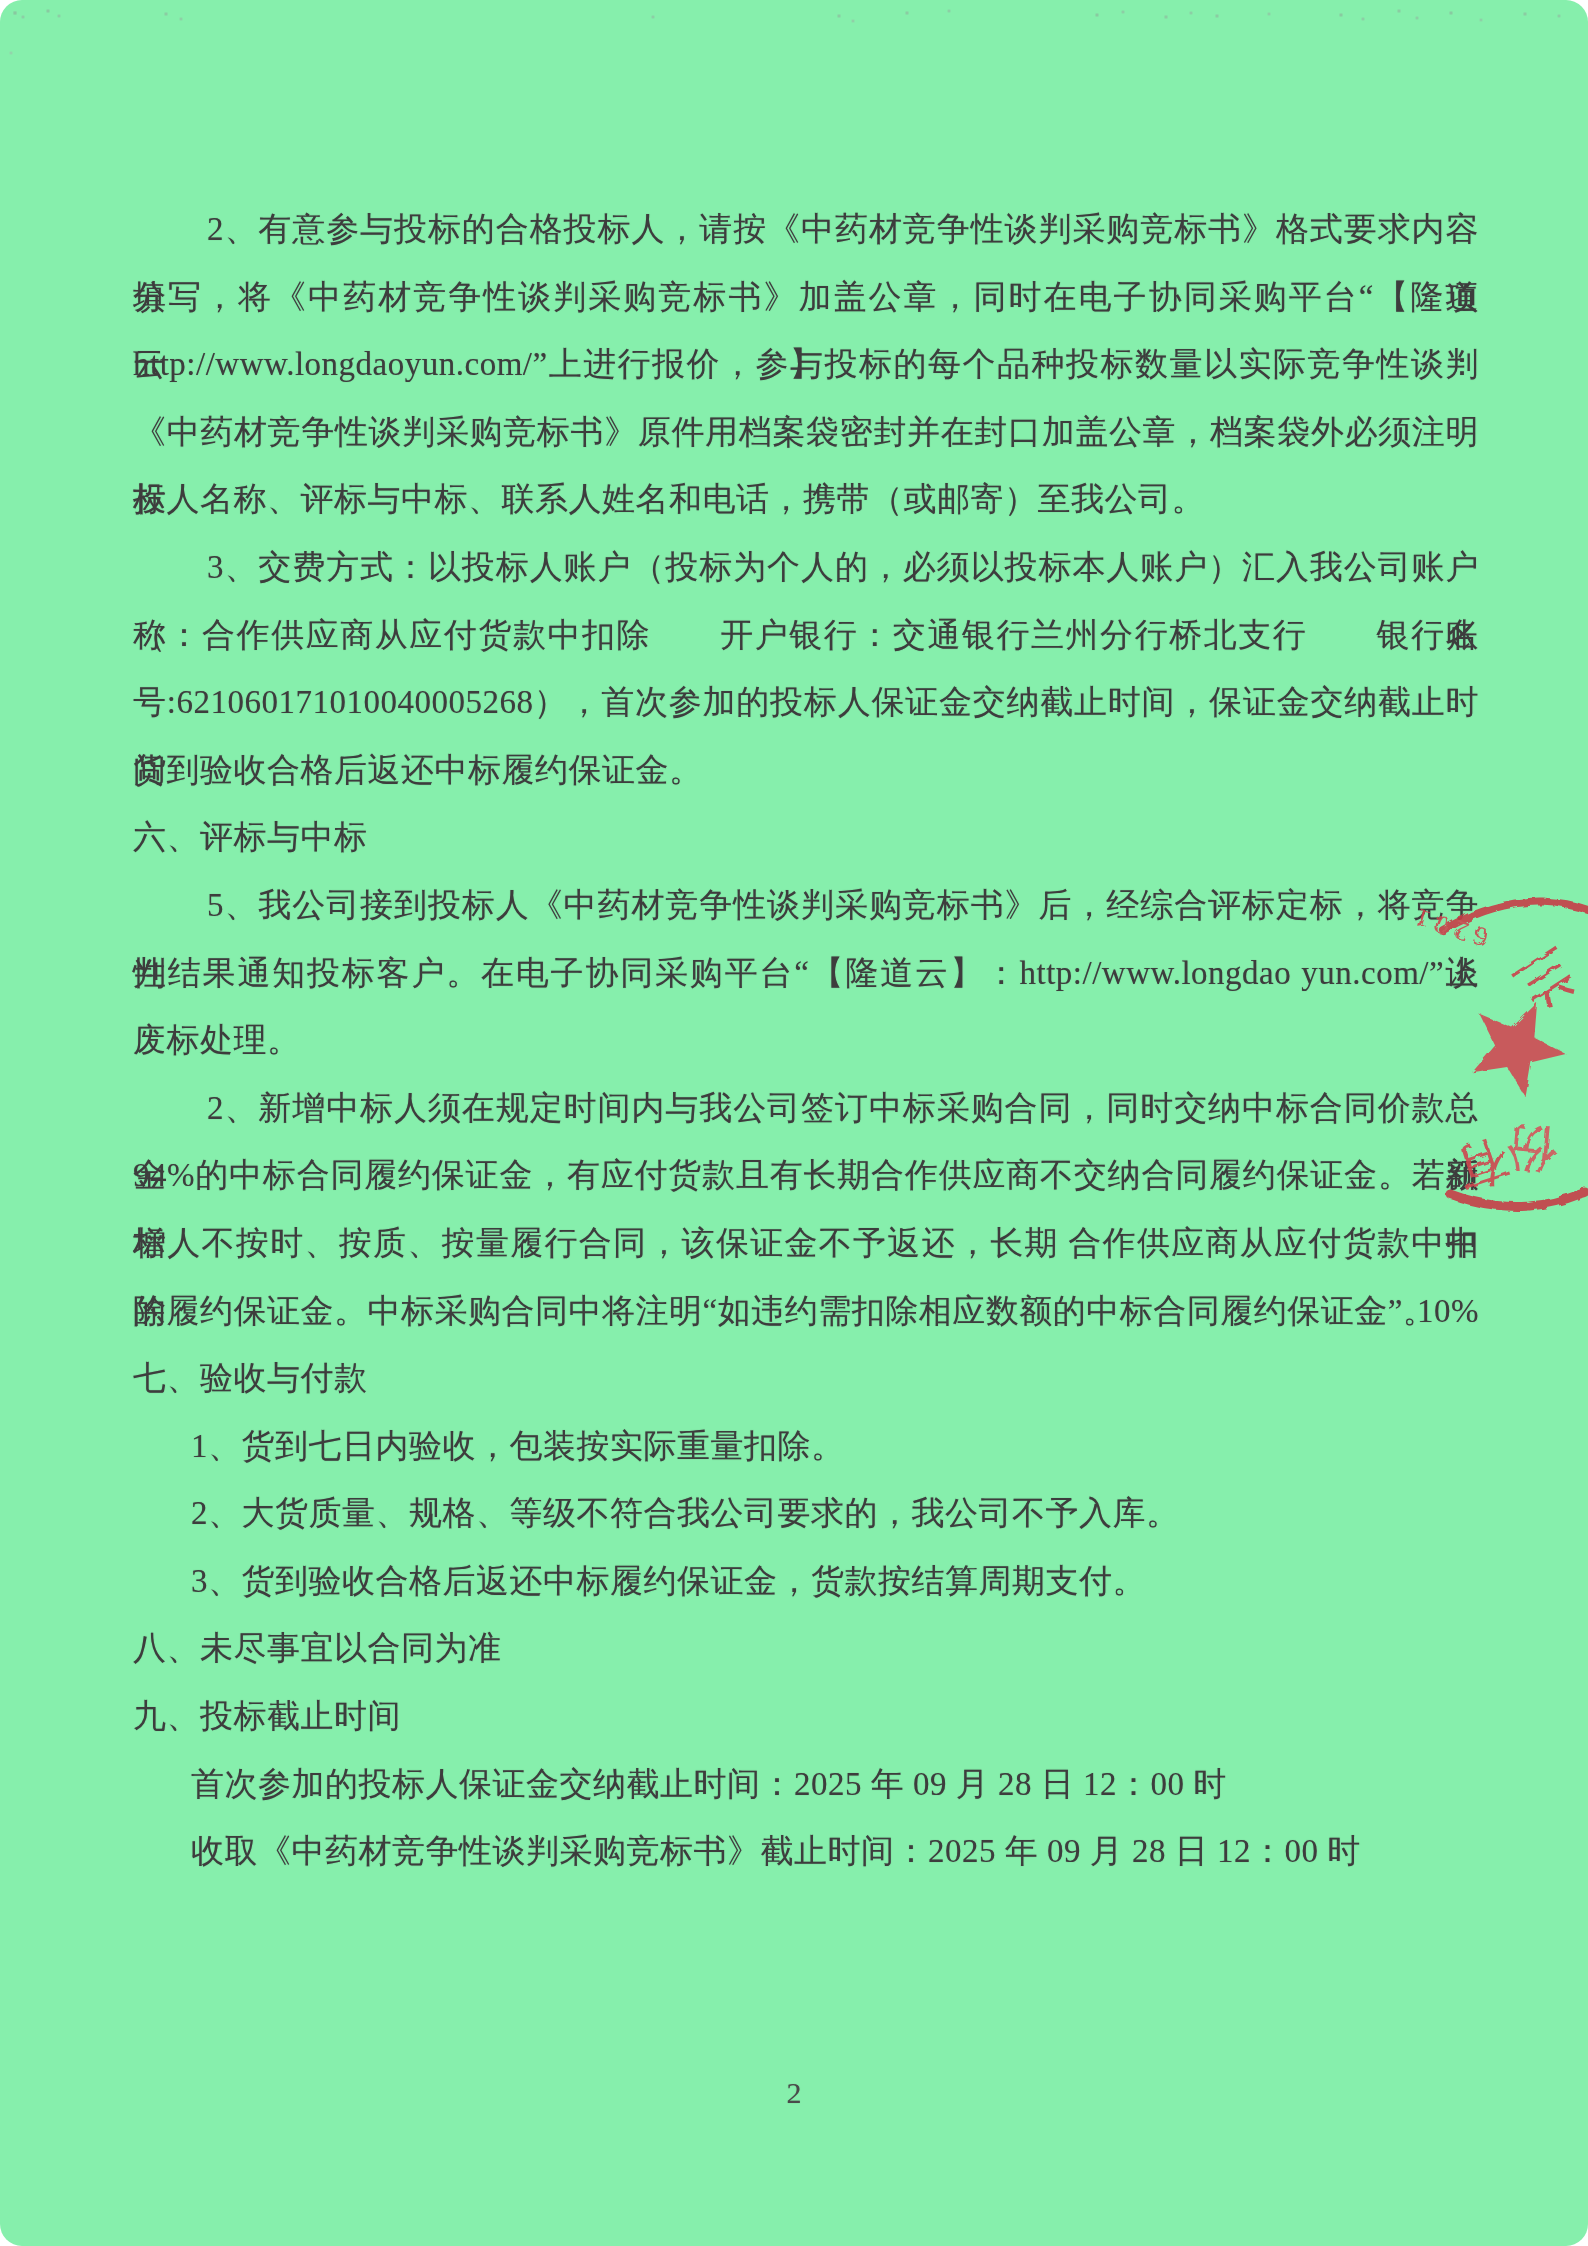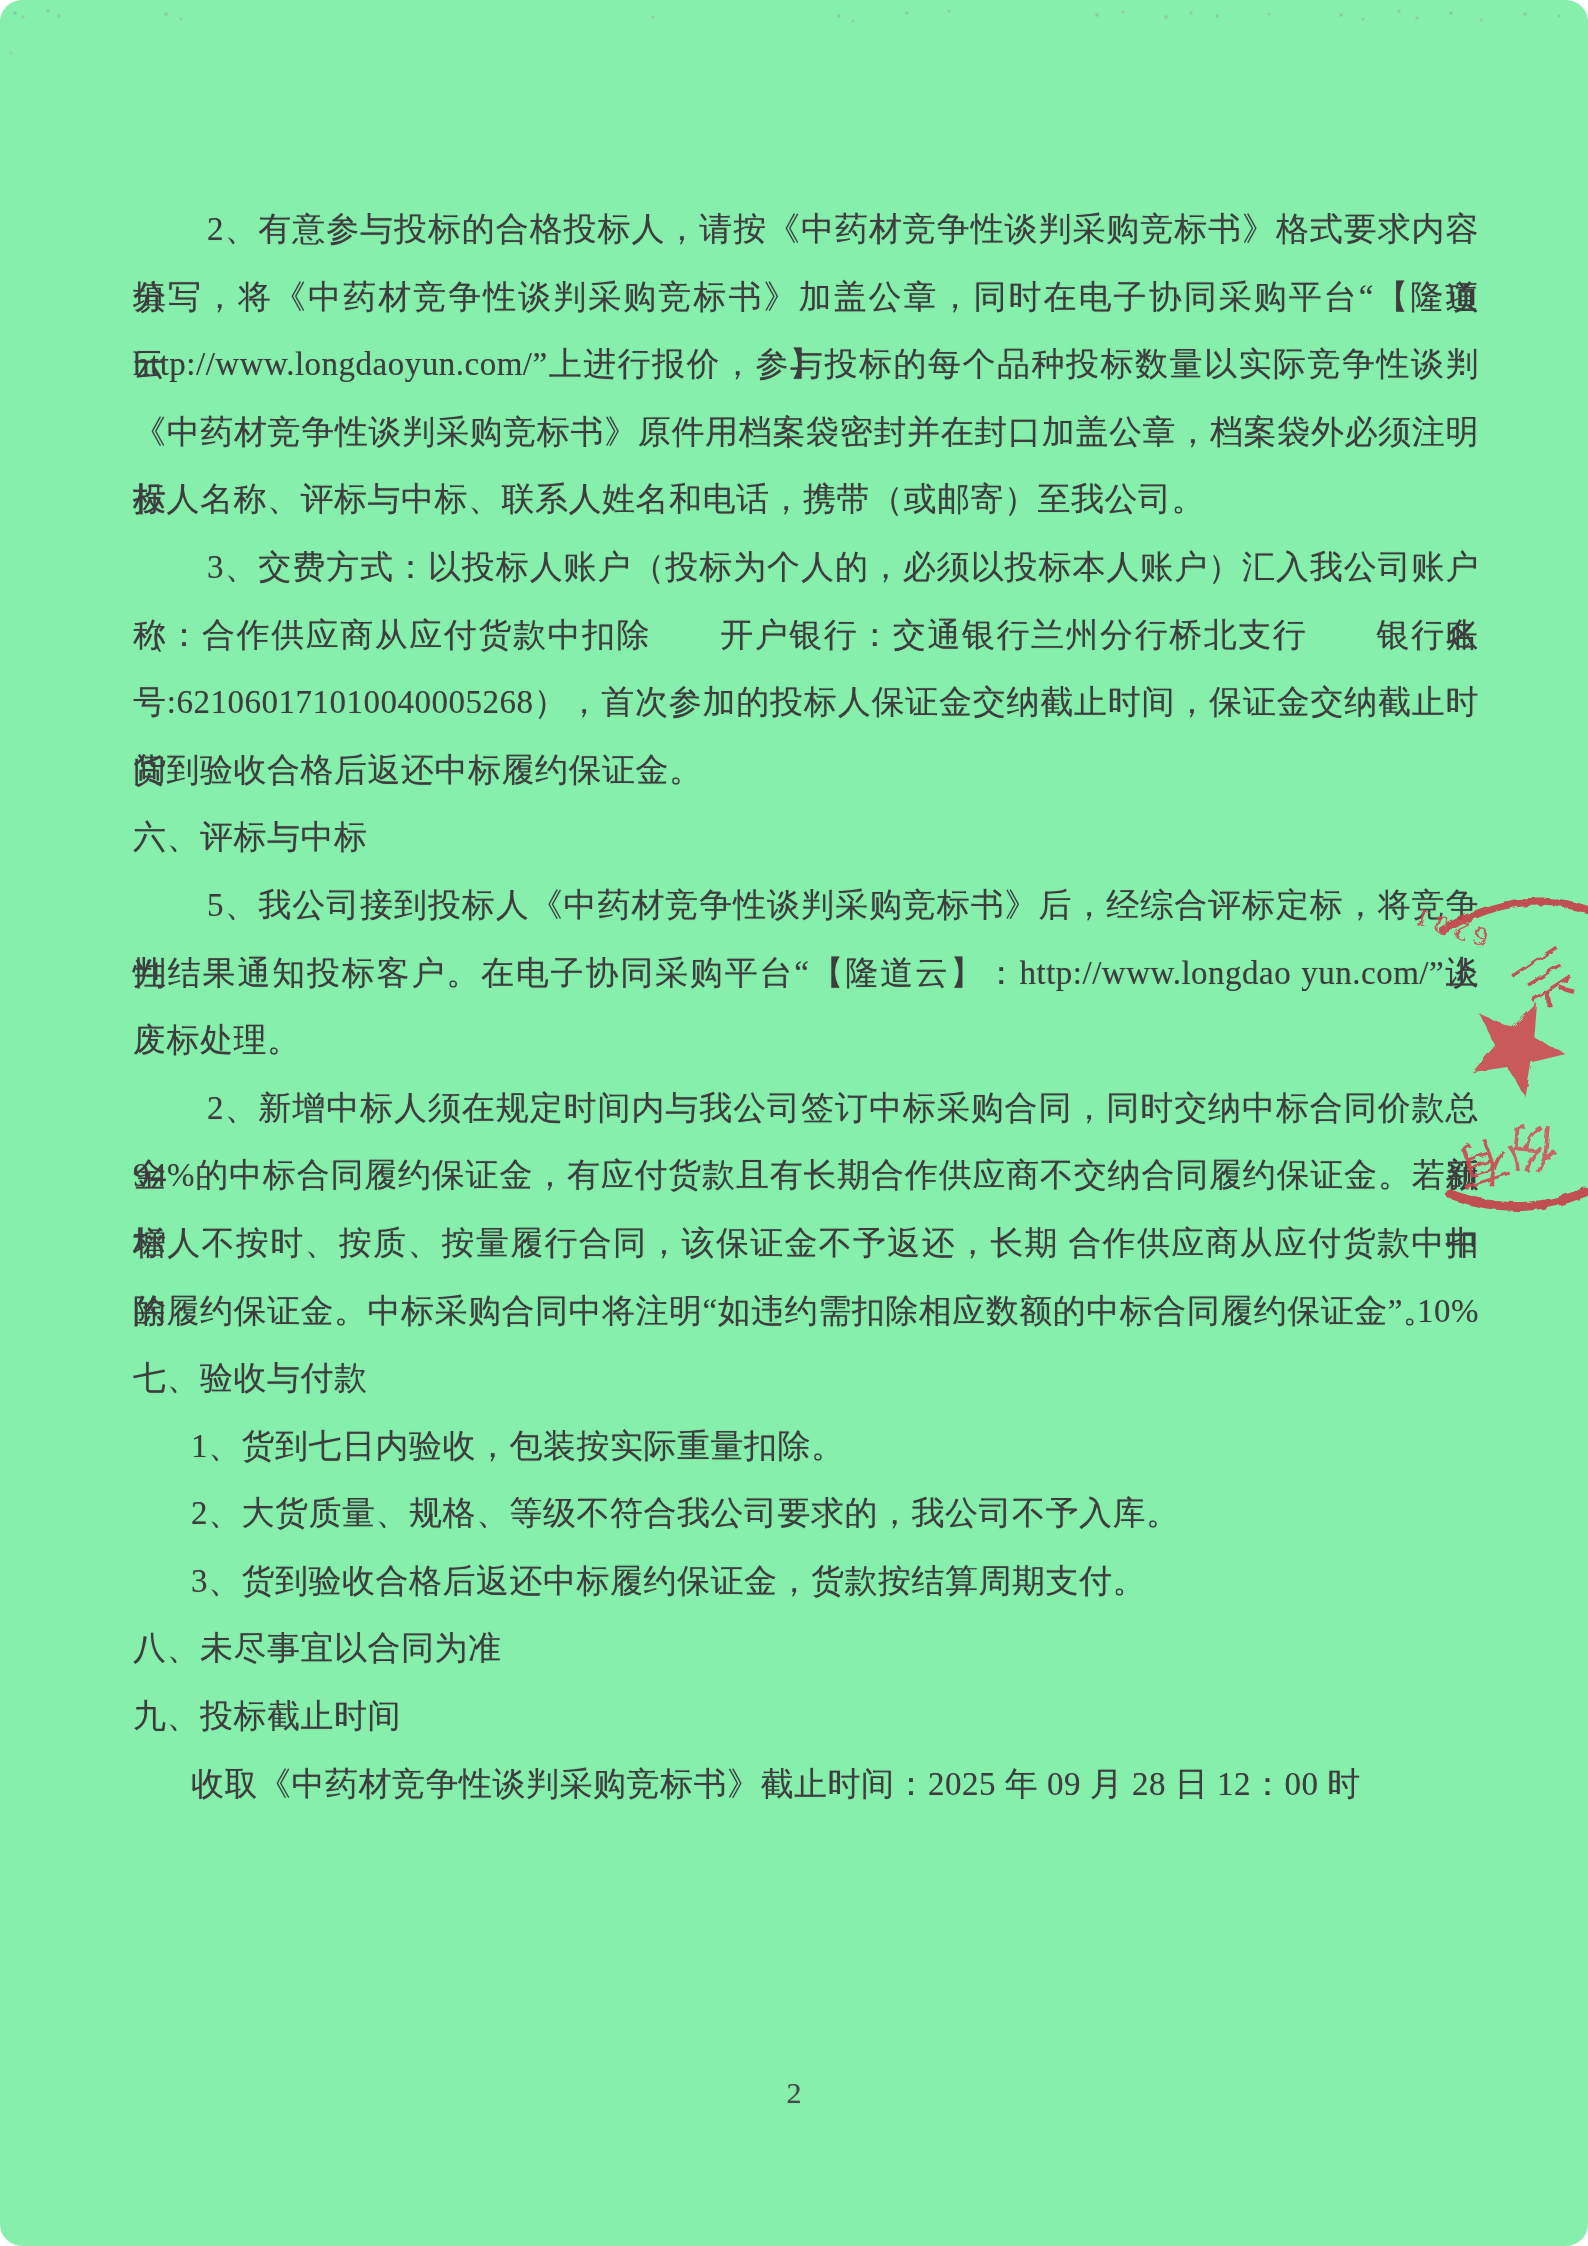--- a/index.html
+++ b/index.html
@@ -76,20 +76,21 @@
       <div class="line para-first just">2、新增中标人须在规定时间内与我公司签订中标采购合同，同时交纳中标合同价款总金额</div>
       <div class="line just">94%的中标合同履约保证金，有应付货款且有长期合作供应商不交纳合同履约保证金。若新增中</div>
       <div class="line just">标人不按时、按质、按量履行合同，该保证金不予返还，长期 合作供应商从应付货款中扣除 10%</div>
       <div class="line plain">的履约保证金。中标采购合同中将注明“如违约需扣除相应数额的中标合同履约保证金”。</div>
       <div class="line heading">七、验收与付款</div>
       <div class="line item">1、货到七日内验收，包装按实际重量扣除。</div>
       <div class="line item">2、大货质量、规格、等级不符合我公司要求的，我公司不予入库。</div>
       <div class="line item">3、货到验收合格后返还中标履约保证金，货款按结算周期支付。</div>
       <div class="line heading">八、未尽事宜以合同为准</div>
       <div class="line heading">九、投标截止时间</div>
+      <div class="line item">首次参加的投标人保证金交纳截止时间：2025 年 09 月 28 日 12：00 时</div>
       <div class="line item">收取《中药材竞争性谈判采购竞标书》截止时间：2025 年 09 月 28 日 12：00 时</div>
     </div>
 
   <div class="page-number">2</div>
 
   <svg class="stamp" viewBox="0 0 190 380" xmlns="http://www.w3.org/2000/svg">
     <defs>
       <filter id="rough" x="-20%" y="-20%" width="140%" height="140%">
         <feTurbulence type="fractalNoise" baseFrequency="0.12" numOctaves="2" result="n"></feTurbulence>
         <feDisplacementMap in="SourceGraphic" in2="n" scale="5"></feDisplacementMap>

